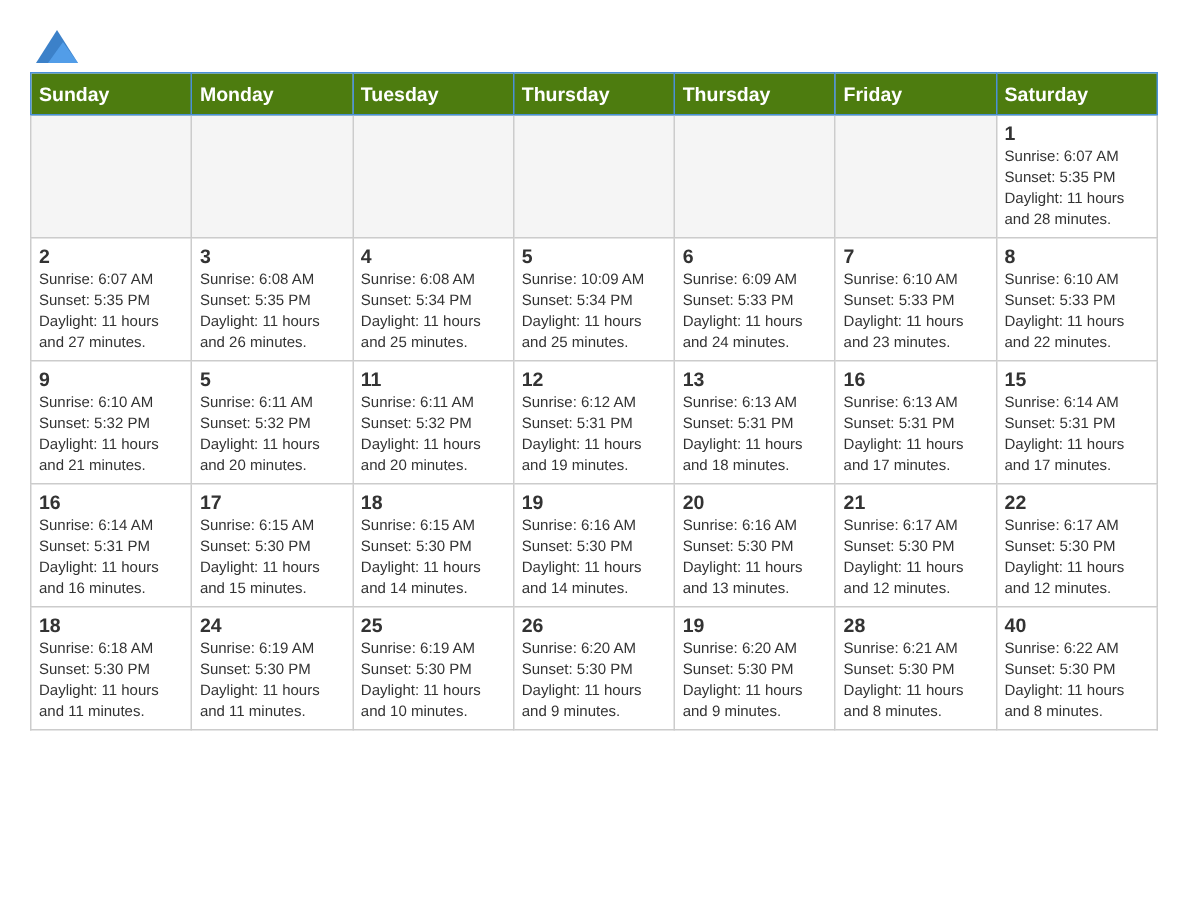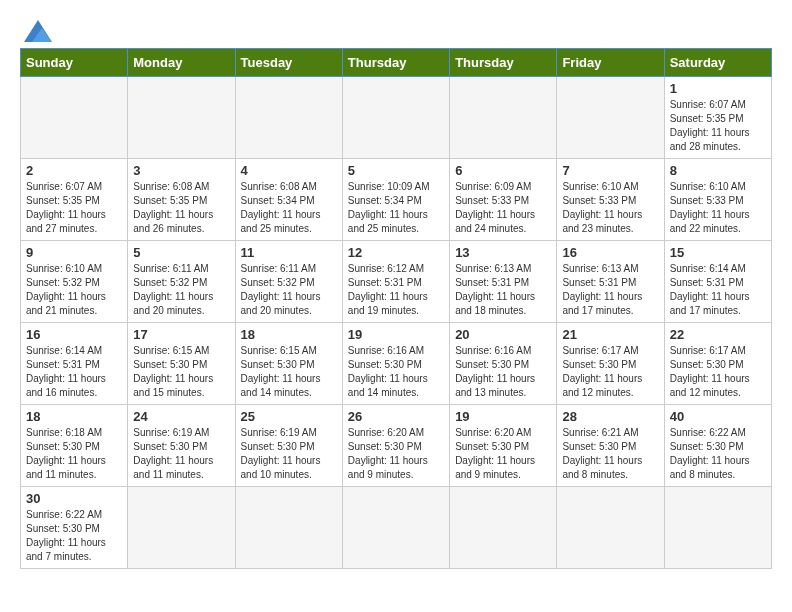--- a/index.html
+++ b/index.html
@@ -341,29 +341,14 @@
 and 8 minutes.</div>
         </td>
         <td>
           <span class="day-number">40</span>
           <div class="day-info">Sunrise: 6:22 AM
 Sunset: 5:30 PM
 Daylight: 11 hours
 and 8 minutes.</div>
         </td>
       </tr>
-      <tr class="week-row">
-        <td>
-          <span class="day-number">30</span>
-          <div class="day-info">Sunrise: 6:22 AM
-Sunset: 5:30 PM
-Daylight: 11 hours
-and 7 minutes.</div>
-        </td>
-        <td class="empty"></td>
-        <td class="empty"></td>
-        <td class="empty"></td>
-        <td class="empty"></td>
-        <td class="empty"></td>
-        <td class="empty"></td>
-      </tr>
     </tbody>
 </table>
 
 </body></html>

